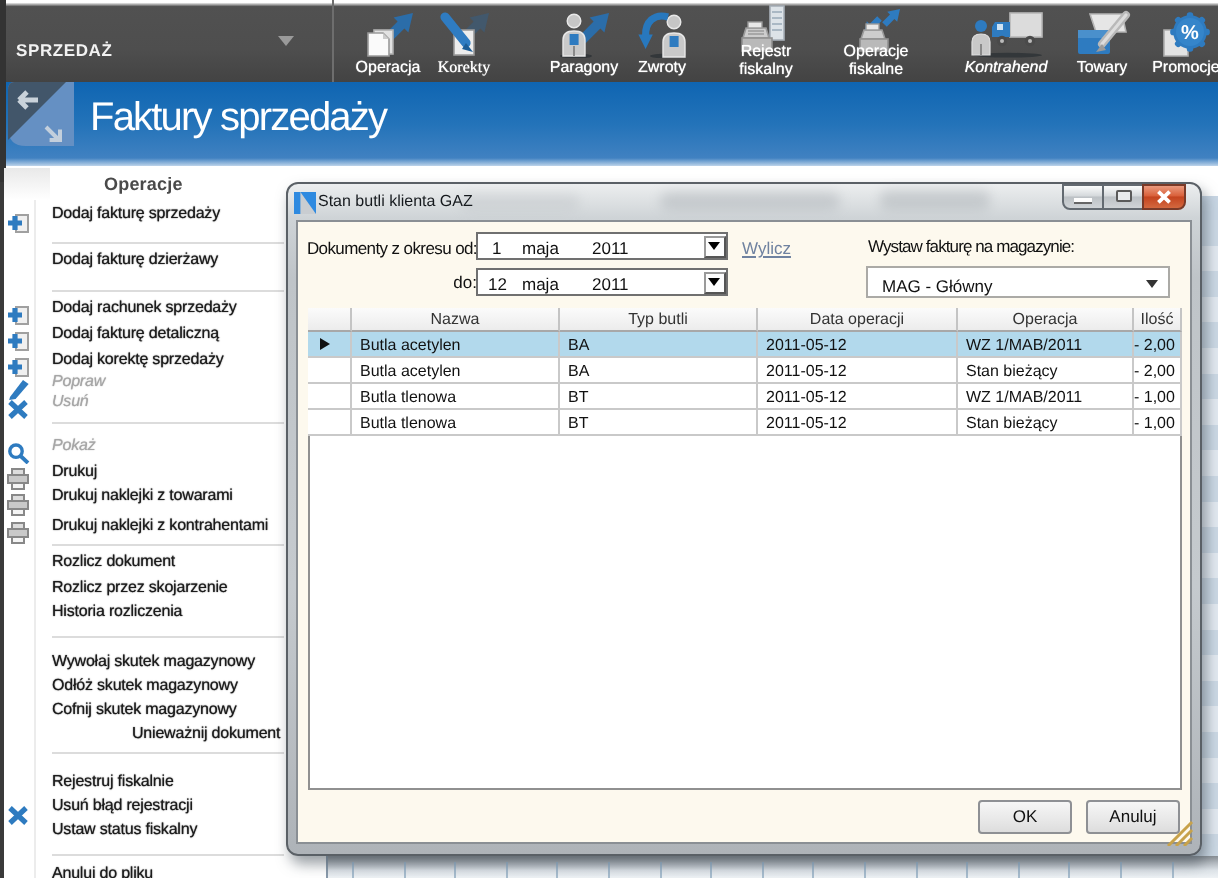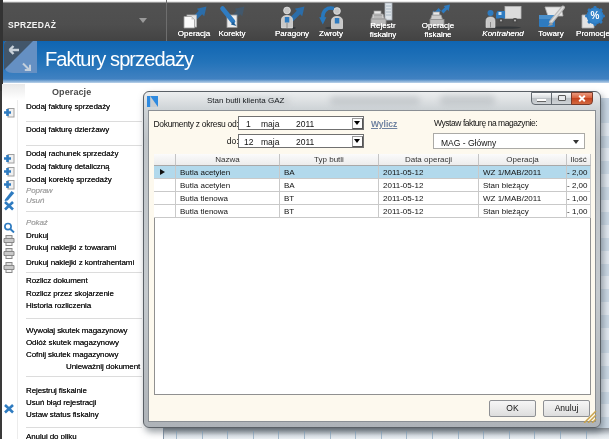--- a/index.html
+++ b/index.html
@@ -129,42 +129,42 @@
 
 <div class="abs" style="left:330px;top:96px;width:90px;height:9px;background:#9aa0a6;opacity:0.35;filter:blur(3px);border-radius:4px;"></div>
 <div class="abs" style="left:440px;top:95px;width:55px;height:10px;background:#8e959b;opacity:0.3;filter:blur(3px);border-radius:4px;"></div>
 <div class="abs" style="left:230px;top:97px;width:60px;height:8px;background:#a8adb2;opacity:0.25;filter:blur(3px);border-radius:4px;"></div>
 
 <svg class="abs" style="left:147px;top:96px;" width="11" height="11" viewBox="0 0 11 11">
   <rect x="0" y="0" width="11" height="11" fill="#c9cdd1"></rect>
   <rect x="0" y="0" width="3.2" height="11" fill="#2e8ae0"></rect>
   <path d="M3.2 0 L11 0 L11 11 Z" fill="#2e8ae0"></path>
 </svg>
-<div class="abs" style="left:159px;top:96px;font-size:8px;line-height:9px;color:#15191d;padding-left:48px;">Stan butli klienta GAZ</div>
+<div class="abs" style="left:159px;top:96px;font-size:8px;line-height:9px;color:#15191d;">Stan butli klienta GAZ</div>
 
 <div class="abs" style="left:531px;top:92px;width:62px;height:13px;">
   <div class="abs" style="left:0;top:0;width:21px;height:13px;background:linear-gradient(180deg,#fbfcfc 0%,#d5d9dc 45%,#bcc1c5 50%,#d0d4d7 100%);border:1px solid #636a71;border-radius:0 0 0 4px;"></div>
   <div class="abs" style="left:20px;top:0;width:21px;height:13px;background:linear-gradient(180deg,#fbfcfc 0%,#d5d9dc 45%,#bcc1c5 50%,#d0d4d7 100%);border:1px solid #636a71;"></div>
   <div class="abs" style="left:40px;top:0;width:22px;height:13px;background:linear-gradient(180deg,#eb9a7e 0%,#d9603a 45%,#c4441f 50%,#d4683f 100%);border:1px solid #7a3a28;border-radius:0 0 4px 0;"></div>
   <div class="abs" style="left:6px;top:7px;width:9px;height:2px;background:#fdfdfd;box-shadow:0 1px 0 #666;"></div>
   <div class="abs" style="left:27px;top:3px;width:8px;height:6px;border:1px solid #5a5a5a;background:#e8eaec;border-radius:1px;"></div>
   <svg class="abs" style="left:47px;top:3px;" width="8" height="7" viewBox="0 0 8 7">
       <path d="M1.2 0.8 L6.8 6.2 M6.8 0.8 L1.2 6.2" stroke="#ffffff" stroke-width="1.9"></path>
     </svg>
 </div>
 
 <div class="abs" style="left:103px;top:119px;width:135.5px;text-align:right;font-size:8.5px;letter-spacing:-0.3px;color:#111;white-space:nowrap;">Dokumenty z okresu od:</div>
 <div class="abs" style="left:238px;top:116px;width:126px;height:14px;background:#fff;border:1px solid #707070;font-size:8.5px;color:#111;">
   <span class="abs" style="left:7px;top:2px;">1</span>
     <span class="abs" style="left:22px;top:2px;">maja</span>
     <span class="abs" style="left:57px;top:2px;">2011</span>
   <span class="abs" style="right:0.5px;top:0.5px;width:11px;height:11px;background:#fdfdfd;border:1px solid #9a9a9a;border-right-color:#555;border-bottom-color:#555;"></span>
   <span class="abs" style="right:3px;top:4px;width:0;height:0;border-left:3.2px solid transparent;border-right:3.2px solid transparent;border-top:4.2px solid #000;"></span>
 </div>
-<div class="abs" style="left:371px;top:119px;font-size:8.5px;color:#6f82a0;text-decoration:underline;font-weight:bold;">Wylicz</div>
+<div class="abs" style="left:371px;top:119px;font-size:8.5px;color:#6f82a0;text-decoration:underline;">Wylicz</div>
 <div class="abs" style="left:434px;top:118px;font-size:8.5px;letter-spacing:-0.45px;color:#111;">Wystaw fakturę na magazynie:</div>
 
 <div class="abs" style="left:103px;top:136px;width:135.5px;text-align:right;font-size:8.5px;color:#111;">do:</div>
 <div class="abs" style="left:238px;top:134px;width:126px;height:14px;background:#fff;border:1px solid #707070;font-size:8.5px;color:#111;">
   <span class="abs" style="left:5px;top:2px;">12</span>
     <span class="abs" style="left:22px;top:2px;">maja</span>
     <span class="abs" style="left:57px;top:2px;">2011</span>
   <span class="abs" style="right:0.5px;top:0.5px;width:11px;height:11px;background:#fdfdfd;border:1px solid #9a9a9a;border-right-color:#555;border-bottom-color:#555;"></span>
   <span class="abs" style="right:3px;top:4px;width:0;height:0;border-left:3.2px solid transparent;border-right:3.2px solid transparent;border-top:4.2px solid #000;"></span>
 </div>
@@ -193,21 +193,21 @@
    <path d="M4 12.5 h7.5 l3 3 v8.5 h-10.5 z" fill="#fafafa" stroke="#9a9a9a" stroke-width="0.8"></path>
    <path d="M11.5 12.5 l3 3 h-3 z" fill="#cccccc"></path>
  </svg></div>
 <div class="abs" style="left:154px;top:30px;width:80px;text-align:center;font-size:8px;line-height:8.5px;color:#ffffff;text-shadow:0 0 0.5px #ffffff;">Operacja</div>
 <div class="abs" style="left:218px;top:4px;"><svg width="28" height="25" viewBox="0 0 28 25">
    <polygon points="11.4,14.2 18.8,6.8 16.8,4.8 26.5,2.5 24.2,12.2 22.2,10.2 14.8,17.6" fill="#42586c"></polygon>
    <rect x="9" y="11" width="10" height="12.5" fill="#ededed" stroke="#9a9a9a" stroke-width="0.8"></rect>
    <path d="M4.5 4.5 L15 17.5" stroke="#2f7cc2" stroke-width="4.6" stroke-linecap="round"></path>
    <path d="M15 17.5 l3.5 4.5 l-5.5 -1.5 z" fill="#1d5d96"></path>
  </svg></div>
-<div class="abs" style="left:192px;top:30px;width:80px;text-align:center;font-size:8px;line-height:8.5px;color:#ffffff;text-shadow:0 0 0.5px #ffffff;">Korekty</div>
+<div class="abs" style="left:192px;top:30px;width:80px;text-align:center;font-size:8px;line-height:8.5px;color:#ffffff;text-shadow:0 0 0.5px #ffffff;font-family:Liberation Serif, serif;">Korekty</div>
 <div class="abs" style="left:278px;top:4px;"><svg width="28" height="25" viewBox="0 0 28 25">
    <polygon points="11.4,14.2 18.8,6.8 16.8,4.8 26.5,2.5 24.2,12.2 22.2,10.2 14.8,17.6" fill="#2b6da9"></polygon>
    <ellipse cx="10" cy="24" rx="8" ry="1.3" fill="#33373a"></ellipse>
    <circle cx="9" cy="6.5" r="3.4" fill="#c6c6c6" stroke="#e8e8e8" stroke-width="0.7"></circle>
    <path d="M3.5 24 v-8 q0 -4.5 5.5 -4.5 q5.5 0 5.5 4.5 v8 z" fill="#c9c9c9" stroke="#e8e8e8" stroke-width="0.7"></path>
    <rect x="6.8" y="13" width="4.5" height="5.5" fill="#2e7bc0"></rect>
    <line x1="9" y1="19" x2="9" y2="24" stroke="#8a8a8a" stroke-width="1"></line>
  </svg></div>
 <div class="abs" style="left:252px;top:30px;width:80px;text-align:center;font-size:8px;line-height:8.5px;color:#ffffff;text-shadow:0 0 0.5px #ffffff;">Paragony</div>
 <div class="abs" style="left:317px;top:4px;"><svg width="28" height="25" viewBox="0 0 28 25">

